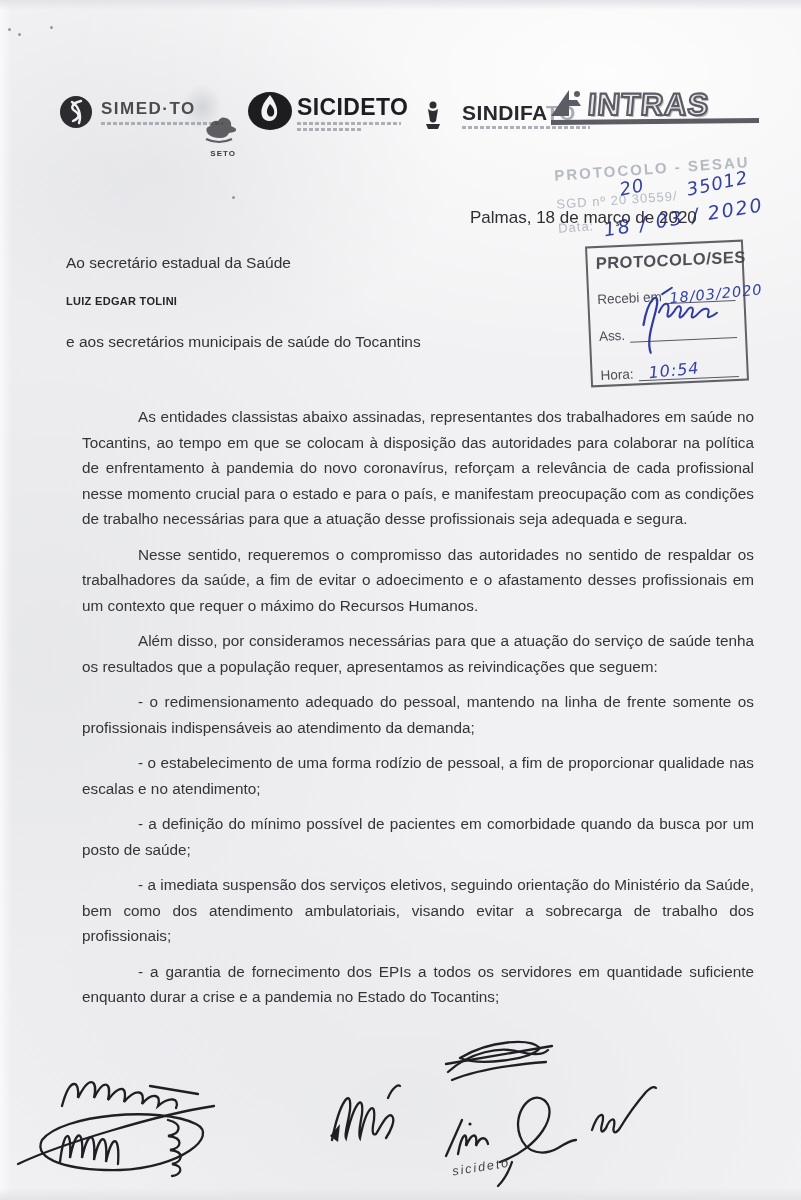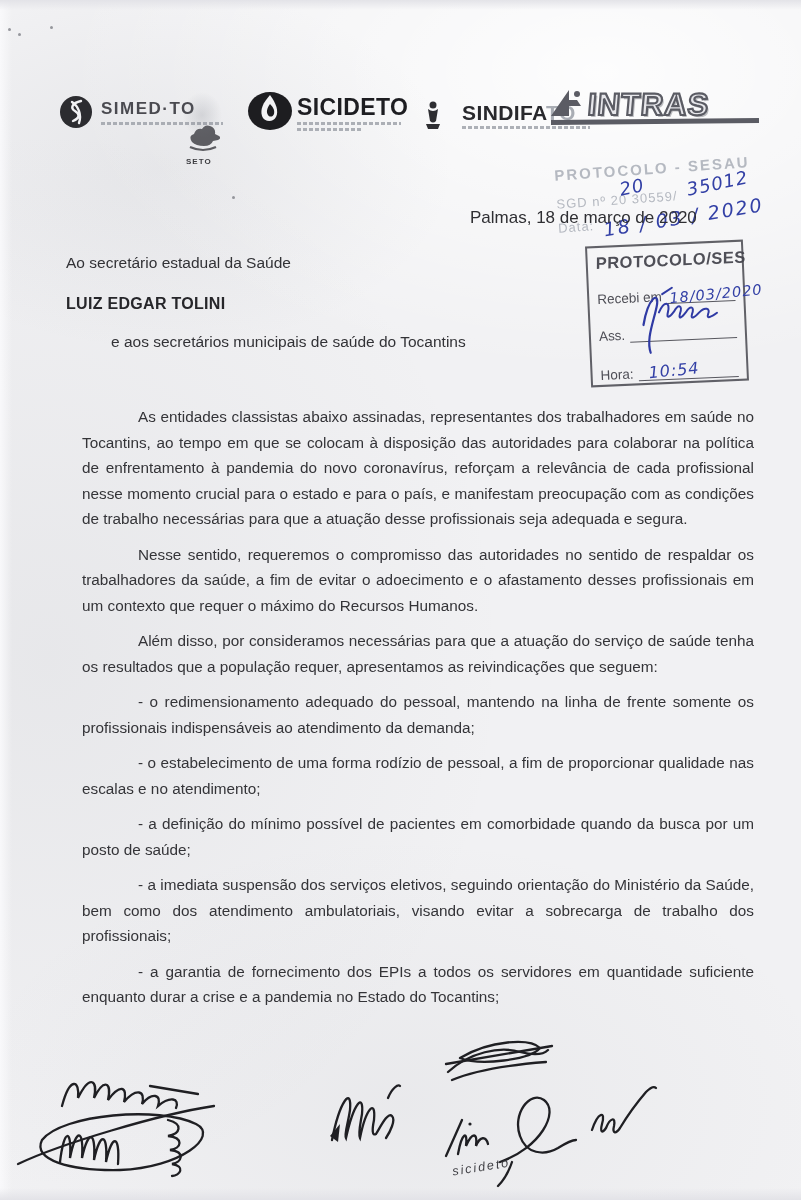--- a/index.html
+++ b/index.html
@@ -15,21 +15,21 @@
       radial-gradient(900px 500px at 75% 6%, rgba(255,255,255,.85), transparent 60%),
       radial-gradient(620px 380px at 50% 92%, rgba(130,134,144,.07), transparent 70%),
       #f1f1f3;
   }
   .abs{position:absolute;}
   
   .logo{position:absolute;display:flex;align-items:flex-start;}
   .logo-simed{left:58px;top:94px;gap:7px;}
   .simed-txt{font-size:17px;font-weight:600;letter-spacing:1.5px;color:#4a4a50;margin-top:5px;}
   .tagline{height:3px;background:repeating-linear-gradient(90deg,#9a9ea6 0 4px,transparent 4px 6px);margin-top:3px;opacity:.8;}
-  .logo-seto{left:186px;top:116px;width:50px;flex-direction:column;align-items:flex-start;}
+  .logo-seto{left:186px;top:108px;width:50px;flex-direction:column;align-items:flex-end;}
   .seto-smudge{position:absolute;left:-4px;top:-24px;width:40px;height:46px;border-radius:50%;
     background:radial-gradient(closest-side, rgba(120,124,134,.22), transparent);}
   .seto-txt{font-size:8px;font-weight:700;letter-spacing:1px;color:#3c3c40;margin-top:1px;}
   .logo-sicideto{left:246px;top:90px;gap:3px;}
   .sicideto-txt{font-size:23px;font-weight:800;letter-spacing:.4px;color:#1d1d21;line-height:1;margin-top:6px;}
   .logo-sindifato{left:424px;top:100px;gap:20px;}
   .sindifato-txt{font-size:21px;font-weight:800;letter-spacing:.4px;line-height:1;margin-top:2px;color:#28282c;}
   .sindifato-txt .lt{color:#a9adb4;}
   .logo-sintras{left:547px;top:86px;flex-direction:column;}
   .sintras-row{display:flex;align-items:center;gap:1px;}
@@ -44,22 +44,22 @@
   .fs1{font-size:15px;font-weight:700;letter-spacing:2px;}
   .fs2{font-size:13px;margin-top:8px;position:relative;letter-spacing:1px;}
   .fs3{font-size:13px;margin-top:2px;letter-spacing:1px;}
   .pen{color:#3340a6;font-style:italic;display:inline-block;font-family:"DejaVu Sans",sans-serif;}
   .pen-over{position:absolute;left:64px;top:-10px;font-size:18px;transform:rotate(-8deg);}
   .pen-num{font-size:18px;transform:rotate(-8deg) translateY(-8px);margin-left:6px;}
   .pen-date{font-size:19px;transform:rotate(-5deg);margin-left:4px;letter-spacing:2px;}
   
   .dateline{left:470px;top:208px;font-size:17px;color:#2f2f33;}
   .r1{left:66px;top:254px;font-size:15.5px;color:#323236;}
-  .r2{left:66px;top:295px;font-size:16px;font-weight:700;color:#26262a;letter-spacing:.3px;}
-  .r3{left:66px;top:333px;font-size:15.5px;color:#323236;margin-left:45px;}
+  .r2{left:66px;top:295px;font-size:11px;font-weight:700;color:#26262a;letter-spacing:.3px;}
+  .r3{left:66px;top:333px;font-size:15.5px;color:#323236;}
   
   .pbox{
     left:588px;top:243px;width:158px;height:141px;box-sizing:border-box;
     border:2.5px solid rgba(70,70,78,.85);transform:rotate(-2.5deg);
     padding:6px 8px;color:rgba(70,70,78,.95);overflow:visible;
   }
   .pb-title{font-size:16.5px;font-weight:700;letter-spacing:.5px;transform:skewX(-3deg);white-space:nowrap;}
   .pb-row{display:flex;align-items:flex-end;gap:5px;font-size:13.5px;}
   .pb-row.row1{margin-top:16px;}
   .pb-row.row2{margin-top:19px;}

